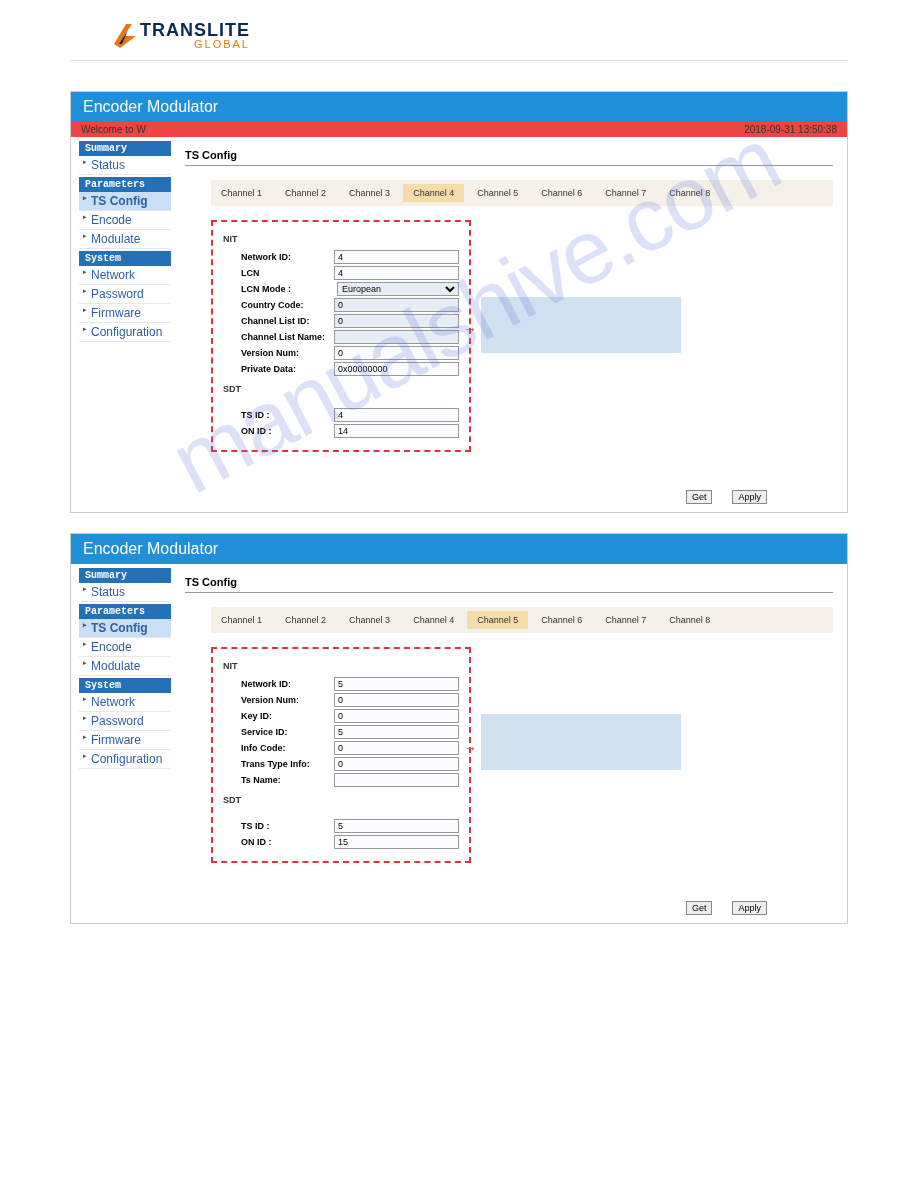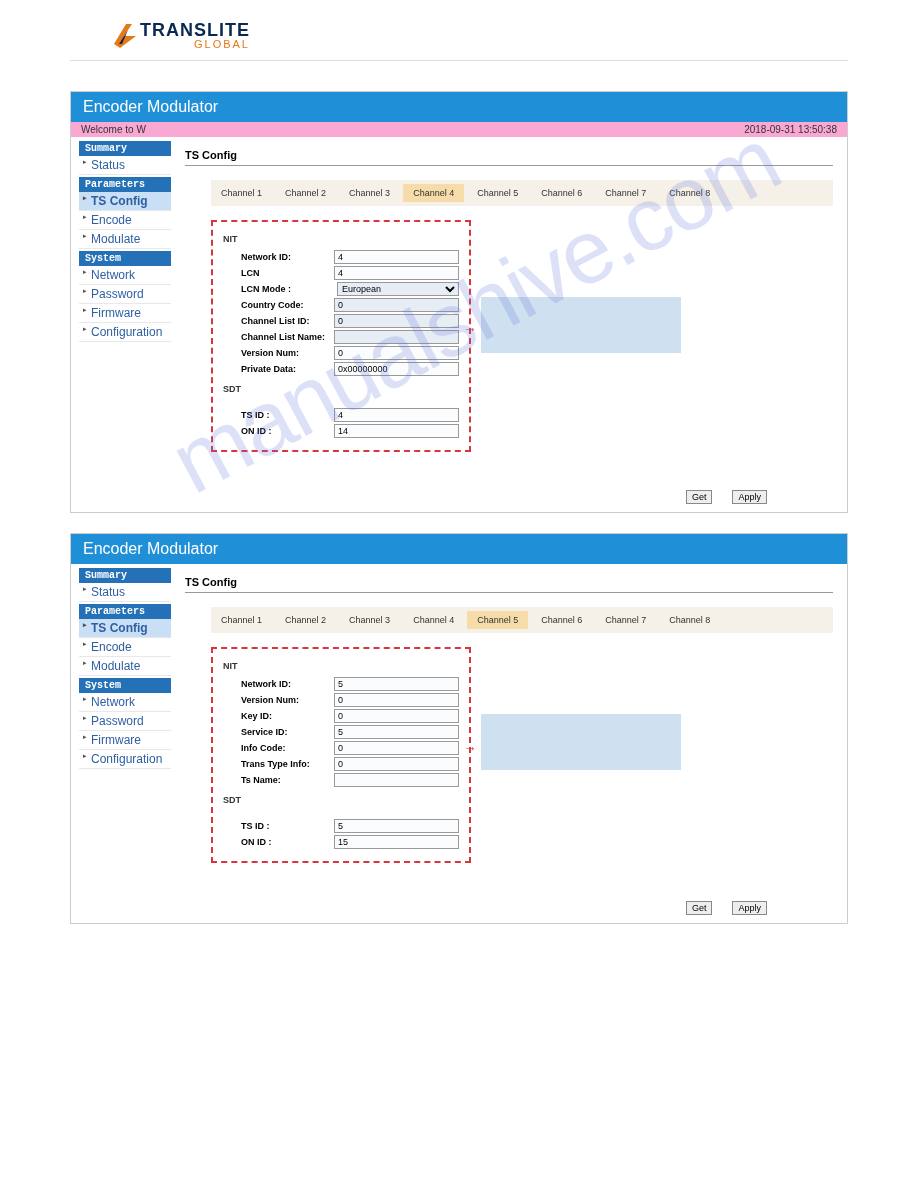--- a/index.html
+++ b/index.html
@@ -12,21 +12,21 @@
   .logo-text { font-weight: bold; font-size: 18px; letter-spacing: 1px; }
   .logo-trans { color: #0a2850; }
   .logo-global { color: #e67817; font-size: 11px; letter-spacing: 2px; display: block; text-align: right; margin-top: -3px; }
   
   hr.top-rule { border: none; border-top: 1px solid #ddd; margin: 10px 0 30px 0; }
   
   .screenshot { border: 1px solid #ccc; margin: 0 auto 20px auto; background: #fff; position: relative; }
   
   .titlebar { background: #1f90d8; color: #fff; font-size: 16px; padding: 6px 12px; font-weight: normal; }
   
-  .welcome-bar { background: #f9a8d4; font-size: 10px; padding: 2px 10px; color: #333; display: flex; justify-content: space-between; }
+  .welcome-bar { background: #ef4444; font-size: 10px; padding: 2px 10px; color: #333; display: flex; justify-content: space-between; }
   
   .app-body { display: flex; background: #fff; }
   
   .sidebar { width: 100px; padding: 2px 0 0 8px; }
   .side-section { background: #2571b8; color: #fff; font-size: 10px; font-weight: bold; padding: 2px 6px; margin-top: 2px; font-family: Liberation Mono, monospace; }
   .side-item { font-size: 12px; color: #2f5fa1; padding: 2px 4px 2px 12px; border-bottom: 1px solid #e8e8e8; position: relative; }
   .side-item.active { background: #c8dff5; font-weight: bold; }
   .side-item::before { content: "▸"; position: absolute; left: 4px; font-size: 7px; color: #555; }
   
   .content { flex: 1; padding: 8px 14px 60px 14px; position: relative; }

